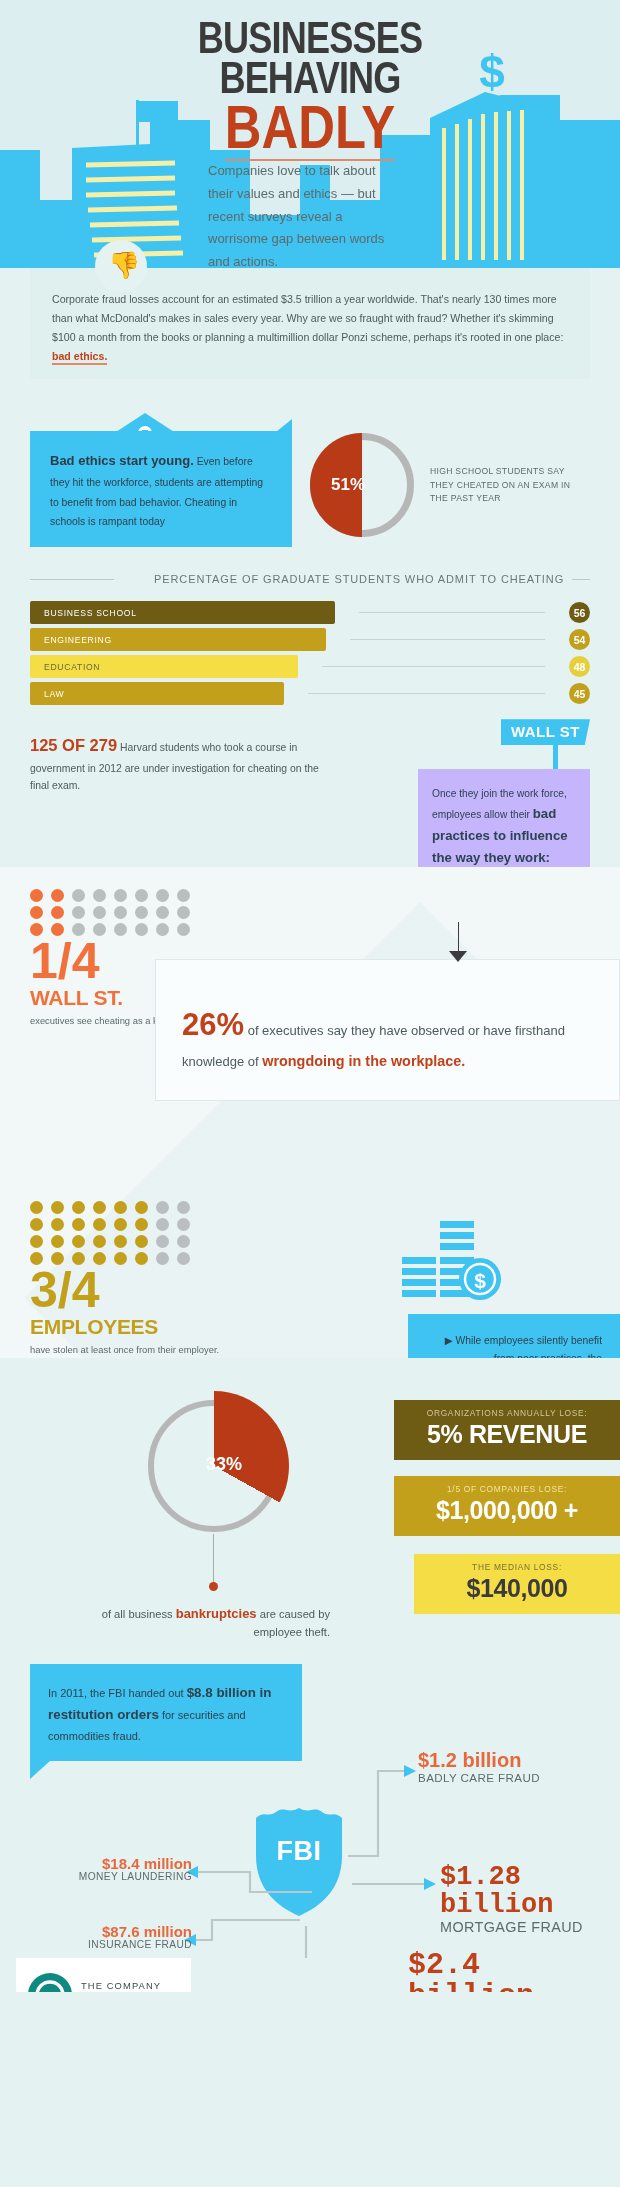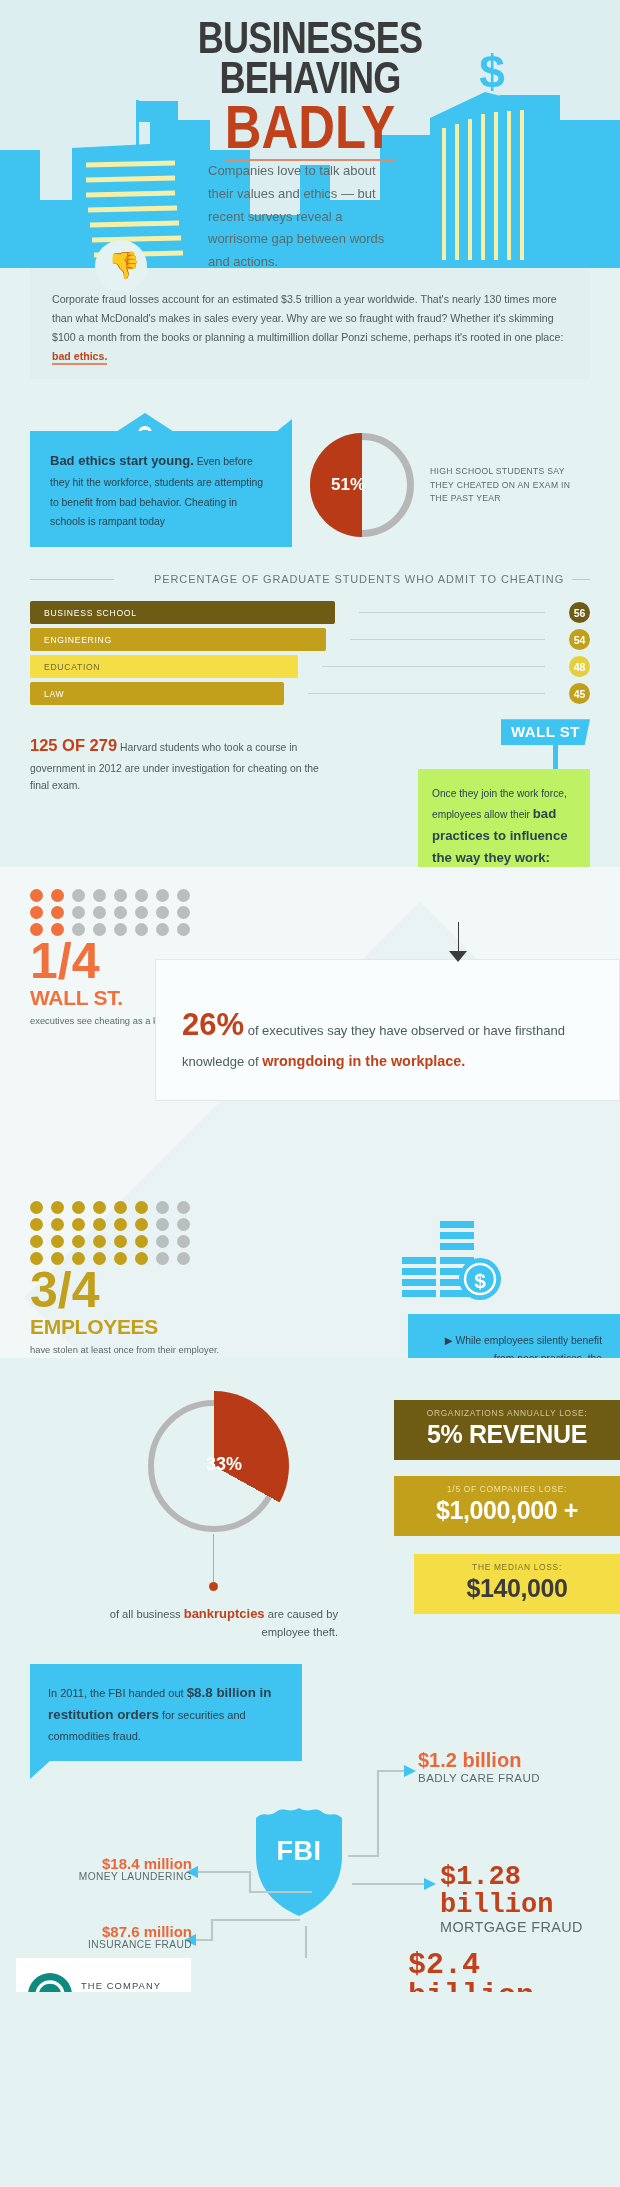--- a/index.html
+++ b/index.html
@@ -74,21 +74,21 @@
   
   .harvard-row { position: relative; padding: 14px 30px 0; min-height: 150px; }
   .harvard { width: 300px; font-size: 10.4px; line-height: 1.72; color: #4d5b5b; }
   .harvard .big { color: #c1411a; font-weight: bold; font-size: 16.5px; }
   .wallst { position: absolute; right: 30px; top: 2px; }
   .wallst-sign { background: #3fc3f0; color: #fff; font-weight: bold; font-size: 15px;
      padding: 4px 10px 5px; letter-spacing: 0.5px; display: inline-block;
      clip-path: polygon(0 0, 100% 0, 94% 100%, 0 100%); }
   .wallst-pole { width: 5px; height: 42px; background: #3fc3f0; margin-left: 52px; }
   .workforce-bubble { position: absolute; right: 30px; top: 52px; width: 172px;
-     background: #bef264; color: #2d4350; padding: 16px 14px 14px; font-size: 10.2px;
+     background: #c4b5fd; color: #2d4350; padding: 16px 14px 14px; font-size: 10.2px;
      line-height: 1.7; text-align: left; }
   .workforce-bubble b { font-weight: bold; font-size: 13.2px; }
   .workforce-bubble .tail-br { position: absolute; right: 0px; bottom: -15px; width: 0; height: 0;
      border-right: 18px solid #3fc3f0; border-bottom: 15px solid transparent; }
 
   
   .band-grey { background: #f2f7f7; position: relative; padding: 22px 0 0; overflow: hidden; }
   .diag { position: absolute; left: 140px; bottom: -220px; width: 560px; height: 560px;
      background: #e9f3f3; transform: rotate(45deg); }
   .dots-grid { display: grid; grid-template-columns: repeat(8, 16px); gap: 4px 5px;
@@ -122,21 +122,21 @@
   .donut-ring { position: absolute; inset: 0; border-radius: 50%; border: 6px solid #b7b7b7; }
   .donut-slice { position: absolute; left: -9px; top: -9px; width: 150px; height: 150px;
      border-radius: 50%;
      background: conic-gradient(#b83a16 0deg 119deg, transparent 119deg 360deg); }
   .donut-pct { position: absolute; left: 46px; top: 54px; width: 60px; text-align: center;
      color: #fff; font-weight: bold; font-size: 18px; z-index: 3; }
   .bank-line { position: absolute; left: 213px; top: 176px; width: 1px; height: 48px;
      background: #9fb0b0; }
   .bank-dot { position: absolute; left: 209px; top: 224px; width: 9px; height: 9px;
      border-radius: 50%; background: #c1411a; }
-  .bank-text { position: absolute; left: 68px; top: 246px; width: 270px; text-align: right;
+  .bank-text { position: absolute; left: 60px; top: 246px; width: 270px; text-align: right;
      font-size: 11.2px; line-height: 1.6; color: #4d5b5b; }
   .bank-text b { color: #c1411a; font-weight: bold; font-size: 13px; }
   .lcard { position: absolute; right: 0; padding: 8px 14px 11px; text-align: center; }
   .lcard .cap { font-size: 8.4px; letter-spacing: 0.7px; margin-bottom: 2px; }
   .lcard .val { font-weight: bold; font-size: 25px; letter-spacing: -0.4px; }
 
   
   .fbi-row { position: relative; padding: 20px 0 0; min-height: 300px; }
   .fbi-bubble { position: absolute; left: 30px; top: 6px; width: 272px; background: #3fc3f0;
      color: #2d4350; padding: 18px 18px 16px; font-size: 11px; line-height: 1.68; }

